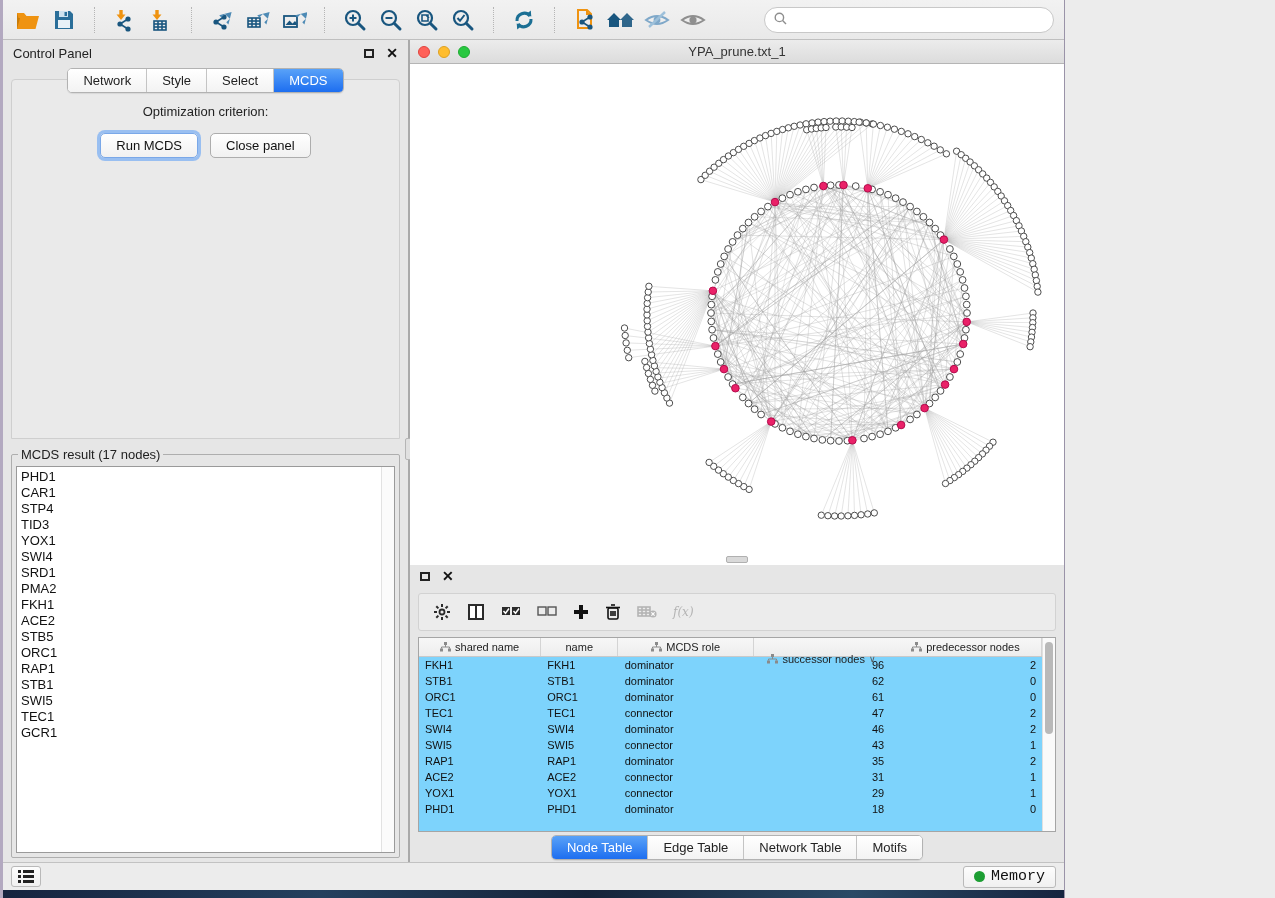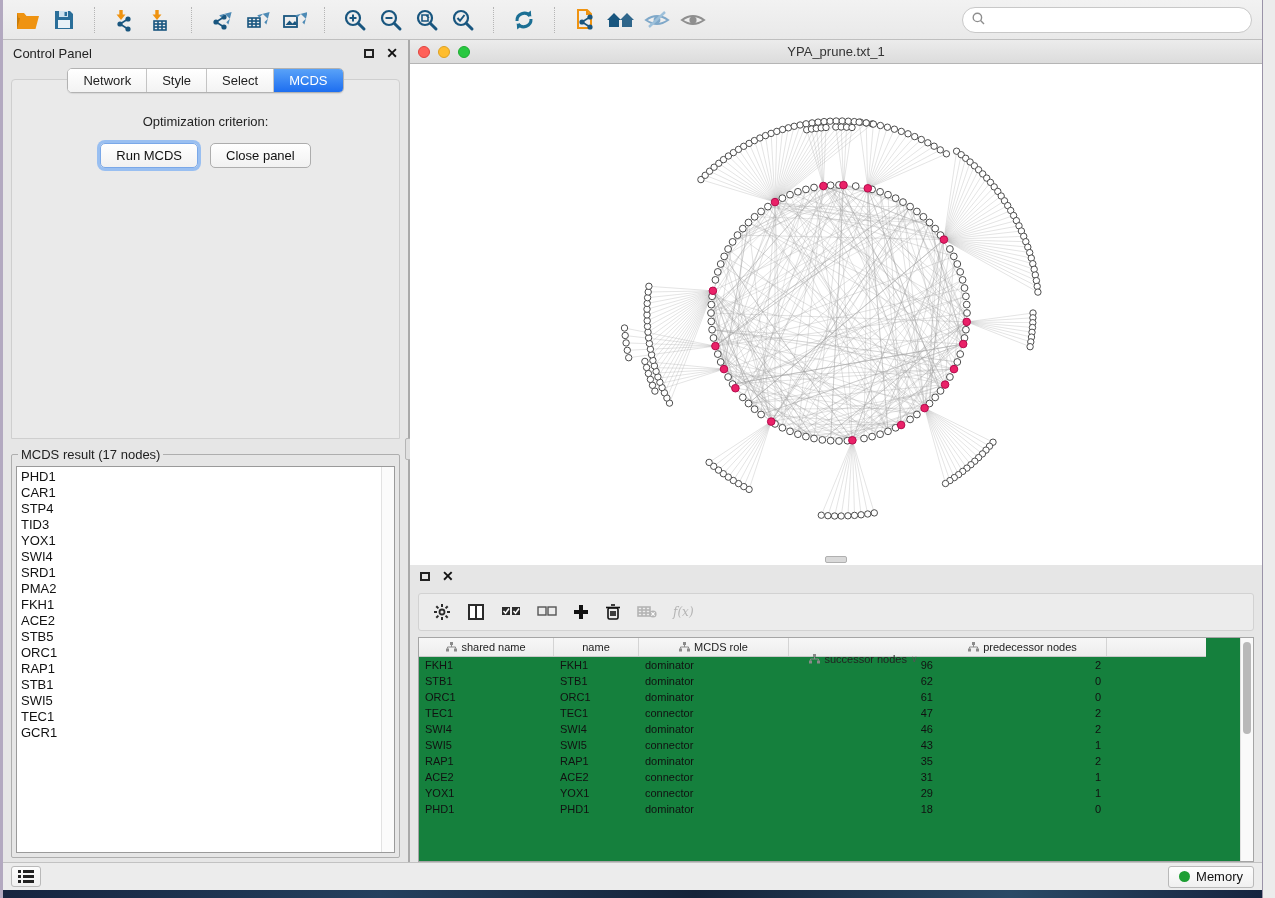--- a/index.html
+++ b/index.html
@@ -1,17 +1,17 @@
 <!DOCTYPE html>
 <html><head>
 <meta charset="utf-8">
 <style>
   * { margin:0; padding:0; box-sizing:border-box; }
   html,body { width:1275px; height:898px; overflow:hidden; font-family:"Liberation Sans",sans-serif; background:#ececec; }
-  .app { width:1263px; height:898px; display:flex; flex-direction:column; border-left:3px solid #b3a9c0; border-right:1px solid #9a93a8; }
+  .app { width:1065px; height:898px; display:flex; flex-direction:column; border-left:3px solid #b3a9c0; border-right:1px solid #9a93a8; }
 
   
   .toolbar { height:40px; background:linear-gradient(#f2f2f2,#e9e9e9); border-bottom:1px solid #bfbfbf; display:flex; align-items:center; padding:0 10px; flex:none; }
   .tb-group { display:flex; align-items:center; gap:6px; }
   .tb-sep { width:1px; height:26px; margin:0 9px; border-left:1px dotted #b5b5b5; }
   .tb-btn { width:30px; height:28px; display:flex; align-items:center; justify-content:center; border-radius:4px; cursor:pointer; }
   .tb-btn svg { display:block; }
   .tb-spacer { flex:1; }
   .searchbox { width:290px; height:26px; background:#fff; border:1px solid #c8c8c8; border-radius:13px; display:flex; align-items:center; padding:0 9px; gap:5px; }
   .searchbox input { border:none; outline:none; flex:1; font-size:12px; background:transparent; font-family:"Liberation Sans",sans-serif; }
@@ -26,21 +26,21 @@
   .panel-head { height:26px; display:flex; align-items:center; padding:0 10px; font-size:13px; color:#222; }
   .panel-head .ttl { flex:1; }
   .win-float { width:10px; height:9px; border:2px solid #222; display:inline-block; margin-right:12px; cursor:pointer; }
   .win-close { font-size:14px; font-weight:bold; color:#111; cursor:pointer; line-height:1; }
   .tabrow { display:flex; justify-content:center; margin-top:2px; position:relative; z-index:2; }
   .seg { display:inline-flex; border:1px solid #b2b2b2; border-radius:5px; overflow:hidden; background:#fff; box-shadow:0 1px 1px rgba(0,0,0,.08); }
   .seg .tab { padding:4px 15px; font-size:13px; color:#222; background:linear-gradient(#ffffff,#f3f3f3); border-right:1px solid #c4c4c4; cursor:pointer; white-space:nowrap; }
   .seg .tab:last-child { border-right:none; }
   .seg .tab.active { background:linear-gradient(#59a2f8,#1d6ef0); color:#fff; }
   .cp-inner { margin:-14px 8px 0 8px; padding-top:24px; background:#eaeaea; border:1px solid #cfcfcf; border-radius:4px 4px 0 0; height:360px; flex:none; }
-  .opt-label { text-align:center; font-size:13px; color:#222; margin-top:10px; }
+  .opt-label { text-align:center; font-size:13px; color:#222; margin-top:0; }
   .combo { margin:10px auto 0 auto; width:335px; height:24px; background:#fff; border:1px solid #b7b7b7; border-radius:5px; display:flex; align-items:center; overflow:hidden; cursor:pointer; }
   .combo .val { flex:1; font-size:13px; color:#111; padding-left:10px; white-space:nowrap; }
   .combo .stepper { width:19px; align-self:stretch; background:linear-gradient(#6aaefc,#2a79f2); border-radius:4px; margin:1px; display:flex; flex-direction:column; align-items:center; justify-content:center; gap:1px; }
   .combo .stepper i { width:0; height:0; border-left:3.5px solid transparent; border-right:3.5px solid transparent; }
   .combo .stepper i.up { border-bottom:4px solid #fff; }
   .combo .stepper i.dn { border-top:4px solid #fff; }
   .btnrow { display:flex; justify-content:center; gap:12px; margin-top:14px; }
   .mac-btn { font-size:13px; color:#111; background:linear-gradient(#ffffff,#f1f1f1); border:1px solid #adadad; border-radius:5px; padding:4px 15px; cursor:pointer; font-family:"Liberation Sans",sans-serif; }
   .mac-btn.focused { box-shadow:0 0 0 3px rgba(86,155,245,.55); border-color:#7aa8e8; }
   .mcds-fieldset { margin:8px 8px 4px 8px; border:1px solid #aeaeae; border-radius:2px; flex:1; display:flex; flex-direction:column; padding:4px; min-height:0; }
@@ -61,38 +61,38 @@
   .net-title { position:absolute; left:0; right:0; text-align:center; font-size:13px; color:#333; pointer-events:none; }
   .net-canvas { flex:1; background:#fff; position:relative; }
   .hsplit-grab { position:absolute; bottom:-2px; left:50%; width:22px; height:7px; margin-left:-11px; background:#d9d9d9; border:1px solid #b0b0b0; border-radius:2px; z-index:3; }
 
   
   .table-panel { flex:1; background:#e6e6e6; display:flex; flex-direction:column; min-height:0; }
   .tp-toolbar { margin:4px 8px 6px 8px; height:38px; background:#ececec; border:1px solid #d2d2d2; border-radius:3px; display:flex; align-items:center; gap:16px; padding:0 14px; flex:none; }
   .tp-ico { display:flex; align-items:center; justify-content:center; cursor:pointer; }
   .tp-ico.disabled { cursor:default; }
   .fx { font-family:"DejaVu Serif",serif; font-style:italic; font-size:12px; color:#b4b4b4; }
-  .tbl-wrap { flex:1; margin:0 8px; background:#15803d; border:1px solid #a5a5a5; display:flex; min-height:0;gap:34px; }
+  .tbl-wrap { flex:1; margin:0 8px; background:#7dd3fc; border:1px solid #a5a5a5; display:flex; min-height:0; }
   .tbl { flex:1; display:flex; flex-direction:column; min-width:0; }
   .tbl-head { display:flex; background:linear-gradient(#f7f7f7,#ededed); border-bottom:1px solid #c9c9c9; flex:none; height:19px; }
   .th { display:flex; align-items:center; justify-content:center; gap:4px; font-size:11px; color:#222; border-right:1px solid #d4d4d4; position:relative; }
   .th .colicon { flex:none; }
   .th .sort { font-size:9px; color:#555; }
   .tbl-body { flex:1; overflow:hidden; }
   .tr { display:flex; height:16px; align-items:center; }
   .td { font-size:11px; color:#111; padding:0 6px; white-space:nowrap; overflow:hidden; }
   .td.num { text-align:right; }
   .tbl-scroll { width:13px; border-left:1px solid #e0e0e0; background:#fafafa; position:relative; flex:none; }
   .tbl-scroll .thumb { position:absolute; top:4px; left:2px; width:8px; height:92px; background:#b9b9b9; border-radius:4px; }
   .tp-tabs { height:30px; display:flex; justify-content:center; align-items:center; flex:none; }
 
   
   .statusbar { height:28px; background:#ececec; border-top:1px solid #c2c2c2; display:flex; align-items:center; padding:0 8px; flex:none; }
   .sb-btn { width:30px; height:21px; background:linear-gradient(#fdfdfd,#f0f0f0); border:1px solid #b9b9b9; border-radius:3px; display:flex; align-items:center; justify-content:center; cursor:pointer; }
-  .mem-btn { margin-left:auto; height:22px; background:linear-gradient(#fdfdfd,#f0f0f0); border:1px solid #b9b9b9; border-radius:3px; display:flex; align-items:center; gap:6px; padding:0 10px; font-size:13px; color:#111; cursor:pointer; }
+  .mem-btn { margin-left:auto; height:22px; background:linear-gradient(#fdfdfd,#f0f0f0); border:1px solid #b9b9b9; border-radius:3px; display:flex; align-items:center; gap:6px; padding:0 10px; font-size:15px; color:#111; cursor:pointer;font-family:Liberation Mono, monospace; }
   .mem-dot { width:11px; height:11px; border-radius:50%; background:#1d9e33; }
   .desktop-strip { height:8px; background:linear-gradient(90deg,#16243f,#24405e 30%,#152339 55%,#2a4a66 80%,#16243f); flex:none; }
 </style>
 </head>
 <body>
 
 <div class="app">
 
   <div class="toolbar">
     <div id="tb-icons" class="tb-group">
@@ -1254,20 +1254,28 @@
                   <div class="td" style="width: 150px;">dominator</div>
                   <div class="td num" style="width: 150px;">18</div>
                   <div class="td num" style="width: 168px;">0</div>
                 </div>
               </div>
           </div>
           <div class="tbl-scroll">
               <span class="thumb"></span>
             </div>
         </div>
+        <div class="tp-tabs">
+          <div class="seg" id="tp-tabs">
+              <span class="tab active">Node Table</span>
+              <span class="tab">Edge Table</span>
+              <span class="tab">Network Table</span>
+              <span class="tab">Motifs</span>
+            </div>
+        </div>
       </div>
     </div>
   </div>
 
   <div class="statusbar">
     <span class="sb-btn">
       <svg width="16" height="13" viewBox="0 0 16 13">
           <g fill="#222">
             <rect x="0" y="0" width="3" height="3"></rect>
             <rect x="5" y="0" width="11" height="3"></rect>

